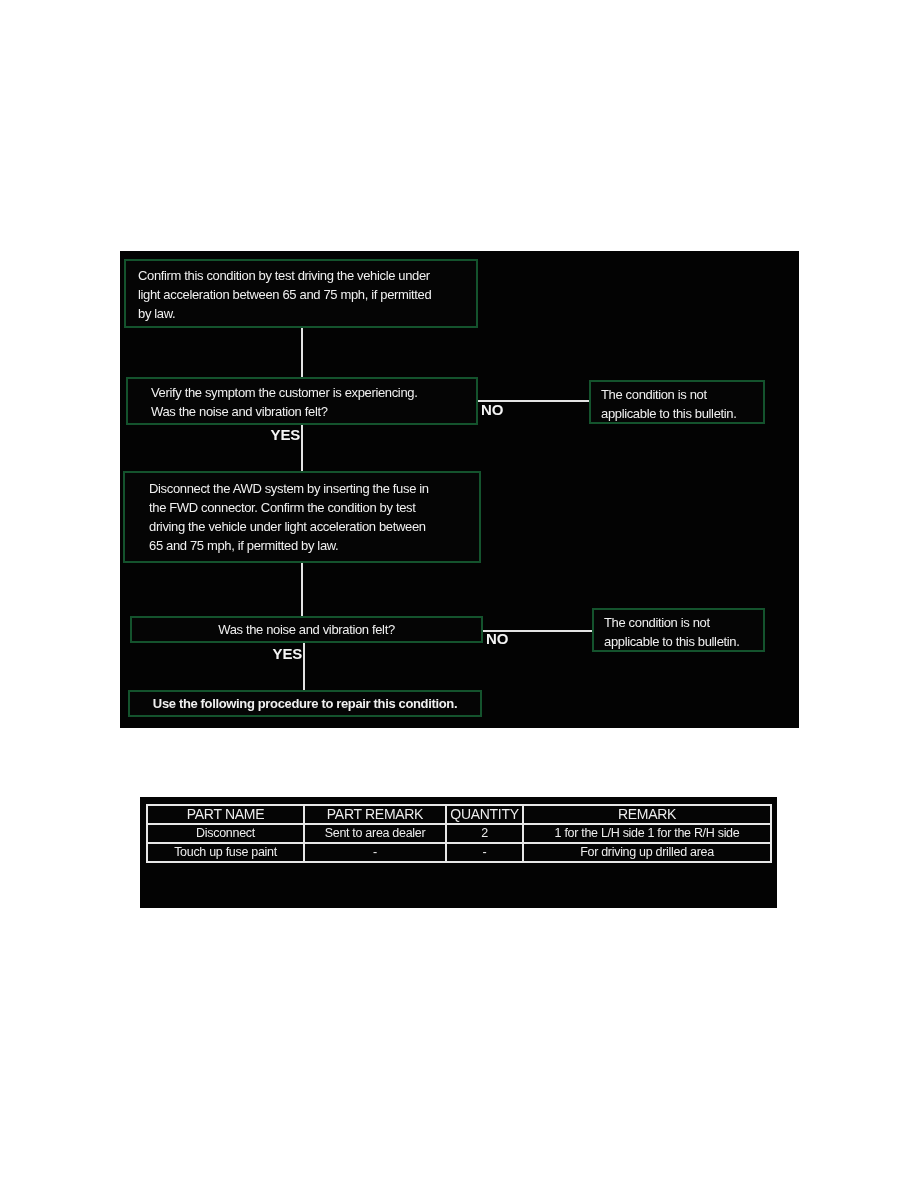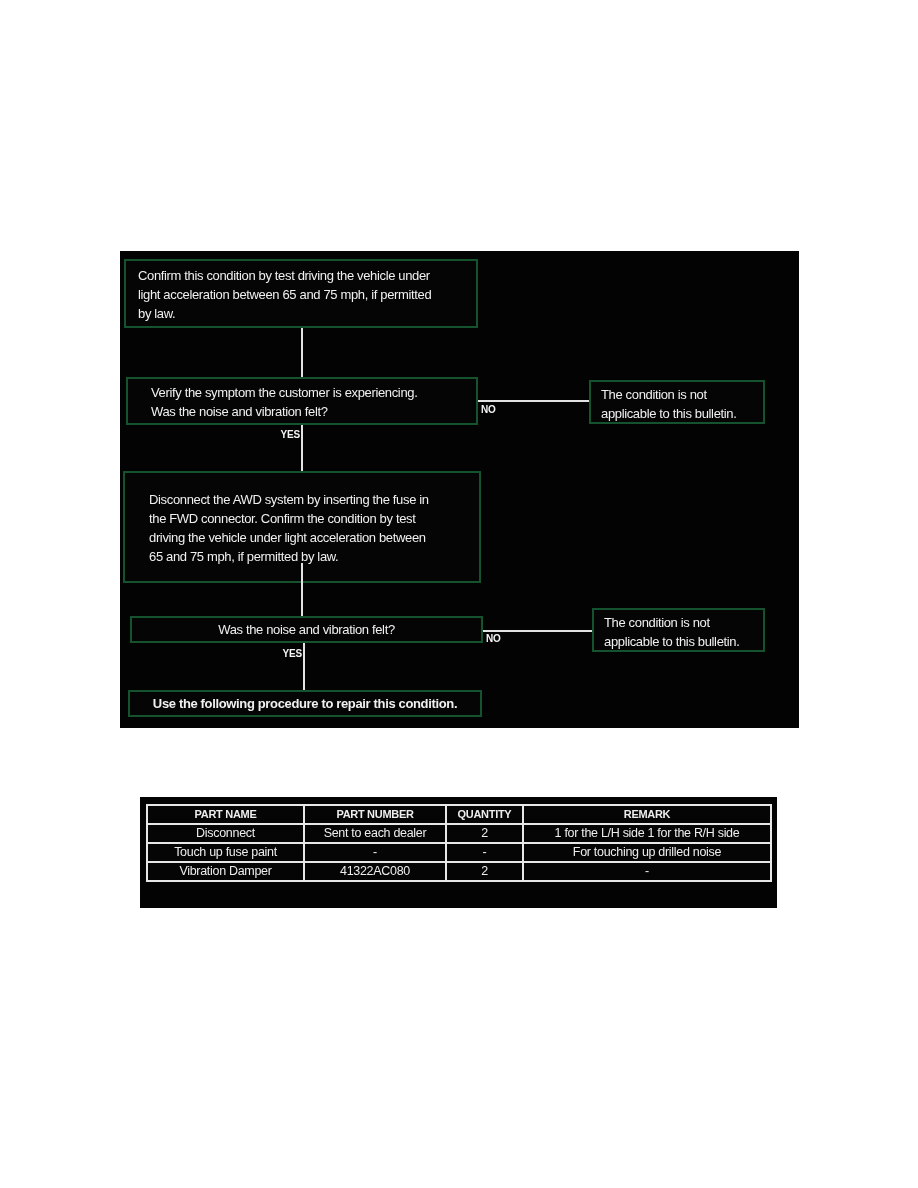--- a/index.html
+++ b/index.html
@@ -15,59 +15,59 @@
   .fc-box {
     position:absolute; box-sizing:border-box;
     background:#050505; border:2px solid #14532d;
     color:#f0f0f0; font-size:13px; line-height:19px;
     letter-spacing:-0.35px; white-space:pre-line; overflow:hidden;
   }
   .fc-box.ctr { text-align:center; line-height:21px; }
   #fc-box-1 { left:4px;   top:8px;   width:354px; height:69px; padding:5px 4px 0 12px; }
   #fc-box-2 { left:6px;   top:126px; width:352px; height:48px; padding:4px 4px 0 23px; }
   #fc-na-1  { left:469px; top:129px; width:176px; height:44px; padding:3px 2px 0 10px; }
-  #fc-box-3 { left:3px;   top:220px; width:358px; height:112px; padding:17px 4px 0 24px; }
+  #fc-box-3 { left:3px;   top:220px; width:358px; height:92px; padding:6px 4px 0 24px; }
   #fc-box-4 { left:10px;  top:365px; width:353px; height:27px; padding:1px 2px 0 2px; }
   #fc-na-2  { left:472px; top:357px; width:173px; height:44px; padding:3px 2px 0 10px; }
   #fc-box-5 { left:8px;   top:439px; width:354px; height:27px; padding:1px 2px 0 2px;font-weight:bold; }
 
   
   .fc-line { position:absolute; background:#e3e3e3; }
   .v { width:2px; }
   .h { height:2px; }
   #fc-line-v1 { left:181px; top:77px;  height:49px; }
   #fc-line-v2 { left:181px; top:174px; height:46px; }
   #fc-line-v3 { left:181px; top:312px; height:53px; }
   #fc-line-v4 { left:183px; top:392px; height:47px; }
   #fc-line-h1 { left:358px; top:149px; width:111px; }
   #fc-line-h2 { left:363px; top:379px; width:109px; }
 
   
   .fc-lbl {
     position:absolute; color:#f4f4f4; font-weight:bold;
-    font-size:10px; line-height:13px; letter-spacing:-0.2px;
+    font-size:15px; line-height:13px; letter-spacing:-0.2px;
   }
   #fc-yes-1 { left:150px; top:177px; width:30px; text-align:right; }
   #fc-no-1  { left:361px; top:152px; }
   #fc-yes-2 { left:152px; top:396px; width:30px; text-align:right; }
   #fc-no-2  { left:366px; top:381px; }
 
   
   .parts-table {
     position:absolute; left:6px; top:7px; width:624px;
     border-collapse:collapse; table-layout:fixed;
     background:#050505; color:#ededed;
     font-size:12.5px; letter-spacing:-0.3px;
   }
   .parts-table th, .parts-table td {
     border:2px solid #e7e7e7; text-align:center;
     height:15px; line-height:15px; padding:1px 2px; overflow:hidden;
     white-space:nowrap;
   }
-  .parts-table th { font-weight:bold; font-size:11px; }
+  .parts-table th { font-weight:normal; font-size:14px; }
 </style>
 </head>
 <body>
 
 <div class="page">
 
   <div class="panel" id="panel-flow">
 
     <div class="fc-box" id="fc-box-1">Confirm this condition by test driving the vehicle under
 light acceleration between 65 and 75 mph, if permitted
@@ -112,41 +112,35 @@
     <table class="parts-table">
       <colgroup>
         <col style="width:157px">
           <col style="width:142px">
           <col style="width:77px">
           <col style="width:248px">
       </colgroup>
       <thead>
         <tr>
           <th>PART NAME</th>
-          <th>PART NUMBER</th>
+          <th>PART REMARK</th>
           <th>QUANTITY</th>
           <th>REMARK</th>
         </tr>
       </thead>
       <tbody>
         <tr>
           <td>Disconnect</td>
-          <td>Sent to each dealer</td>
+          <td>Sent to area dealer</td>
           <td>2</td>
           <td>1 for the L/H side 1 for the R/H side</td>
         </tr>
         <tr>
           <td>Touch up fuse paint</td>
           <td>-</td>
           <td>-</td>
-          <td>For touching up drilled noise</td>
-        </tr>
-        <tr>
-          <td>Vibration Damper</td>
-          <td>41322AC080</td>
-          <td>2</td>
-          <td>-</td>
+          <td>For driving up drilled area</td>
         </tr>
       </tbody>
     </table>
   </div>
 
 </div>
 
 </body></html>

